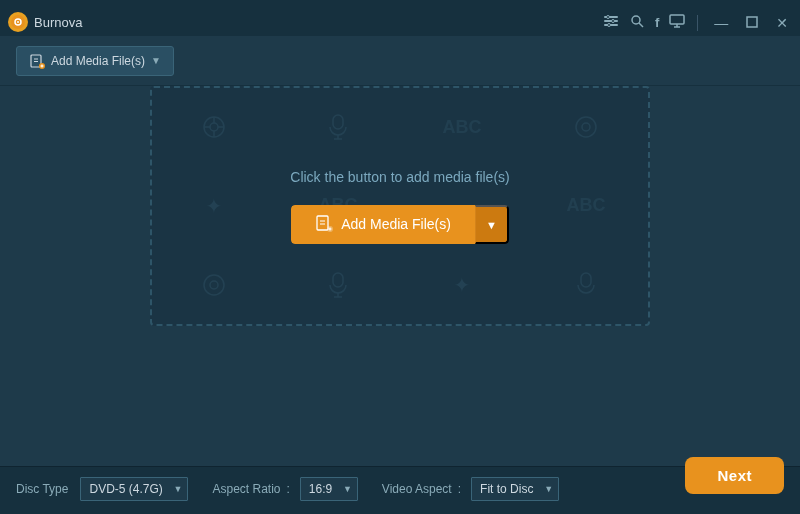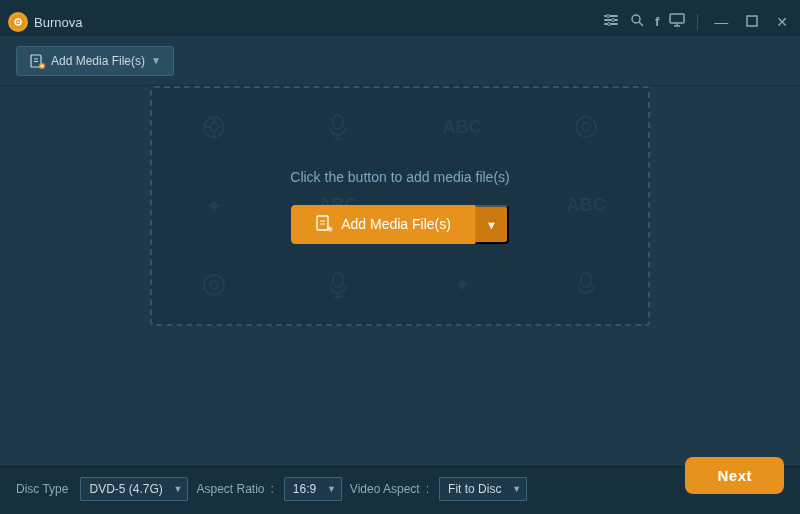--- a/index.html
+++ b/index.html
@@ -11,23 +11,23 @@
       overflow: hidden;
       color: #cdd8e0;
       font-size: 13px;
     }
 
     
     #title-bar {
       background: #16303e;
       height: 36px;
       display: flex;
-      align-items: flex-start;
+      align-items: flex-end;
       justify-content: space-between;
-      padding: 12px 8px;
+      padding: 4px 8px;
       user-select: none;
     }
     #title-left {
       display: flex;
       align-items: center;
       gap: 6px;
     }
     .app-icon {
       width: 20px;
       height: 20px;
@@ -158,21 +158,21 @@
       height: 88px;
       border-top: 1px solid #0f2430;
       display: flex;
       flex-direction: column;
       justify-content: space-between;
       padding: 10px 16px 8px 16px;
     }
     #footer-top {
       display: flex;
       align-items: flex-end;
-      gap: 8px;
+      gap: 24px;
     }
     .footer-field {
       display: flex;
       align-items: center;
       gap: 6px;
     }
     .footer-label {
       color: #8aabb8;
       font-size: 12px;
       white-space: nowrap;

